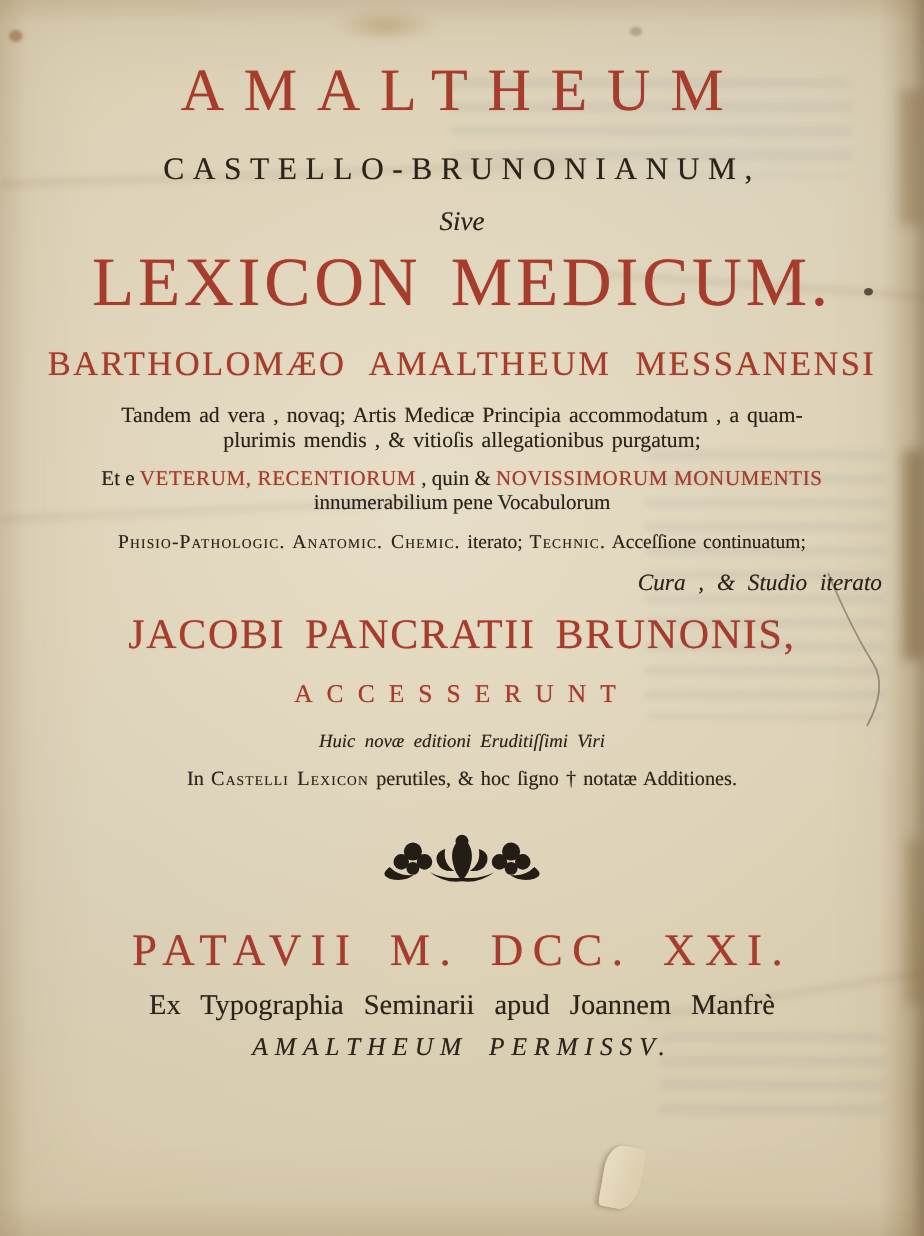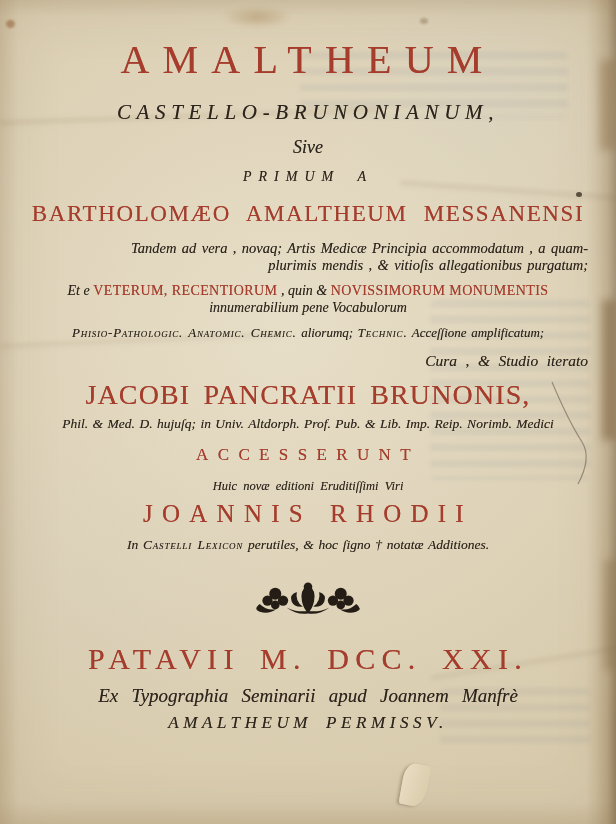--- a/index.html
+++ b/index.html
@@ -17,33 +17,33 @@
       radial-gradient(45% 30% at 15% 70%, rgba(200,198,190,.18), transparent 70%),
       linear-gradient(to right, rgba(158,132,92,.25), transparent 18px),
       linear-gradient(to bottom, rgba(158,132,92,.22), transparent 16px),
       linear-gradient(to top, rgba(158,132,92,.18), transparent 22px),
       linear-gradient(to left, rgba(96,72,42,.55), rgba(140,112,70,.38) 9px, rgba(150,124,82,.16) 20px, transparent 30px);
     box-shadow: inset 0 0 60px rgba(120,95,60,.18);
   }
   .content{position:relative;z-index:3;text-align:center;padding:38px 28px 0 28px;}
   .line{line-height:1.08;}
   .red{color:var(--ink-red,#a63c2c);text-shadow:0 0 .6px rgba(140,40,25,.55);}
-  .black{color:var(--ink-black,#2c241c);text-shadow:0 0 .5px rgba(30,22,12,.45);font-style:italic;}
+  .black{color:var(--ink-black,#2c241c);text-shadow:0 0 .5px rgba(30,22,12,.45);}
   .it{font-style:italic;}
   .sc{font-variant:small-caps;letter-spacing:.06em;}
 
   .main-title{font-size:40px;letter-spacing:.33em;word-spacing:.1em;}
   .series-title{font-size:21px;letter-spacing:.27em;margin-top:20px;}
   .sive{font-size:18px;margin-top:14px;}
   .second-title{font-size:46px;letter-spacing:.055em;word-spacing:.12em;margin-top:6px;}
   .primum{font-size:14px;letter-spacing:.5em;word-spacing:.5em;margin-top:12px;}
   .orig-author{font-size:23px;letter-spacing:.07em;word-spacing:.38em;margin-top:18px;}
   .body-line{font-size:14.5px;word-spacing:.12em;}
   .m20{margin-top:19px;} .m14{margin-top:13px;}
-  .tandem{line-height:1.18;text-align:right;}
+  .tandem{line-height:1.18;}
   .mixed{font-size:14px;margin-top:9px;}
   .mixed .red{letter-spacing:.03em;}
   .phisio{font-size:13px;margin-top:11px;word-spacing:.1em;}
   .cura{font-size:15.5px;word-spacing:.3em;margin-top:13px;text-align:right;}
   .editor-name{font-size:28px;letter-spacing:.04em;word-spacing:.18em;margin-top:11px;}
   .editor-titles{font-size:13.5px;margin-top:6px;word-spacing:.08em;}
   .accesserunt{font-size:17px;letter-spacing:.55em;margin-top:15px;}
   .huic{font-size:12.5px;word-spacing:.25em;margin-top:15px;}
   .contributor{font-size:25px;letter-spacing:.37em;word-spacing:.1em;margin-top:7px;}
   .castelli{font-size:13.5px;margin-top:11px;word-spacing:.1em;}
@@ -103,43 +103,41 @@
   <div class="artifact ghost ghost-3"></div>
   <svg class="artifact scratch" viewBox="0 0 50 110">
     <path d="M4 2 Q20 40 34 62 Q44 78 30 104" fill="none" stroke="rgba(70,60,48,.45)" stroke-width="1.2"></path>
   </svg>
   <div class="artifact tear"></div>
 
   <div class="content">
     <div class="line red main-title">AMALTHEUM</div>
     <div class="line black series-title">CASTELLO-BRUNONIANUM,</div>
     <div class="line black it sive">Sive</div>
-    <div class="line black it primum">PRIMUM A</div>
+    <div class="line red second-title">LEXICON MEDICUM.</div>
     <div class="line red orig-author">BARTHOLOMÆO AMALTHEUM MESSANENSI</div>
 
 
     <div class="m14">
       <div class="line black body-line tandem">Tandem ad vera , novaq; Artis Medicæ Principia accommodatum , a quam-</div>
       <div class="line black body-line tandem">plurimis mendis , &amp; vitioſis allegationibus purgatum;</div>
     </div>
 
     <div class="line mixed"><span class="black">Et e </span><span class="red">VETERUM, RECENTIORUM</span><span class="black"> , quin &amp; </span><span class="red">NOVISSIMORUM MONUMENTIS</span></div>
     <div class="line black mixed" style="margin-top:1px;">innumerabilium pene Vocabulorum</div>
 
-    <div class="line black phisio"><span class="sc">Phisio-Pathologic. Anatomic. Chemic.</span><span> aliorumq; </span><span class="sc">Technic.</span><span> Acceſſione amplificatum;</span></div>
+    <div class="line black phisio"><span class="sc">Phisio-Pathologic. Anatomic. Chemic.</span><span> iterato; </span><span class="sc">Technic.</span><span> Acceſſione continuatum;</span></div>
 
     <div class="line black it cura">Cura , &amp; Studio iterato</div>
 
     <div class="line red editor-name">JACOBI PANCRATII BRUNONIS,</div>
-    <div class="line black editor-titles">Phil. &amp; Med. D. hujuſq; in Univ. Altdorph. Prof. Pub. &amp; Lib. Imp. Reip. Norimb. Medici</div>
 
     <div class="line red accesserunt">ACCESSERUNT</div>
 
     <div class="line black it huic">Huic novæ editioni Eruditiſſimi Viri</div>
-    <div class="line red contributor">JOANNIS RHODII</div>
 
     <div class="line black castelli"><span>In </span><span class="sc">Castelli Lexicon</span><span> perutiles, &amp; hoc ſigno † notatæ Additiones.</span></div>
 
     <div class="ornament-wrap">
       <svg class="fleuron" width="112" height="38" viewBox="0 0 130 44">
         <g fill="#241d15">
 
           <circle cx="27" cy="17" r="7"></circle>
             <circle cx="18" cy="25" r="6"></circle>
             <circle cx="36" cy="25" r="6"></circle>

